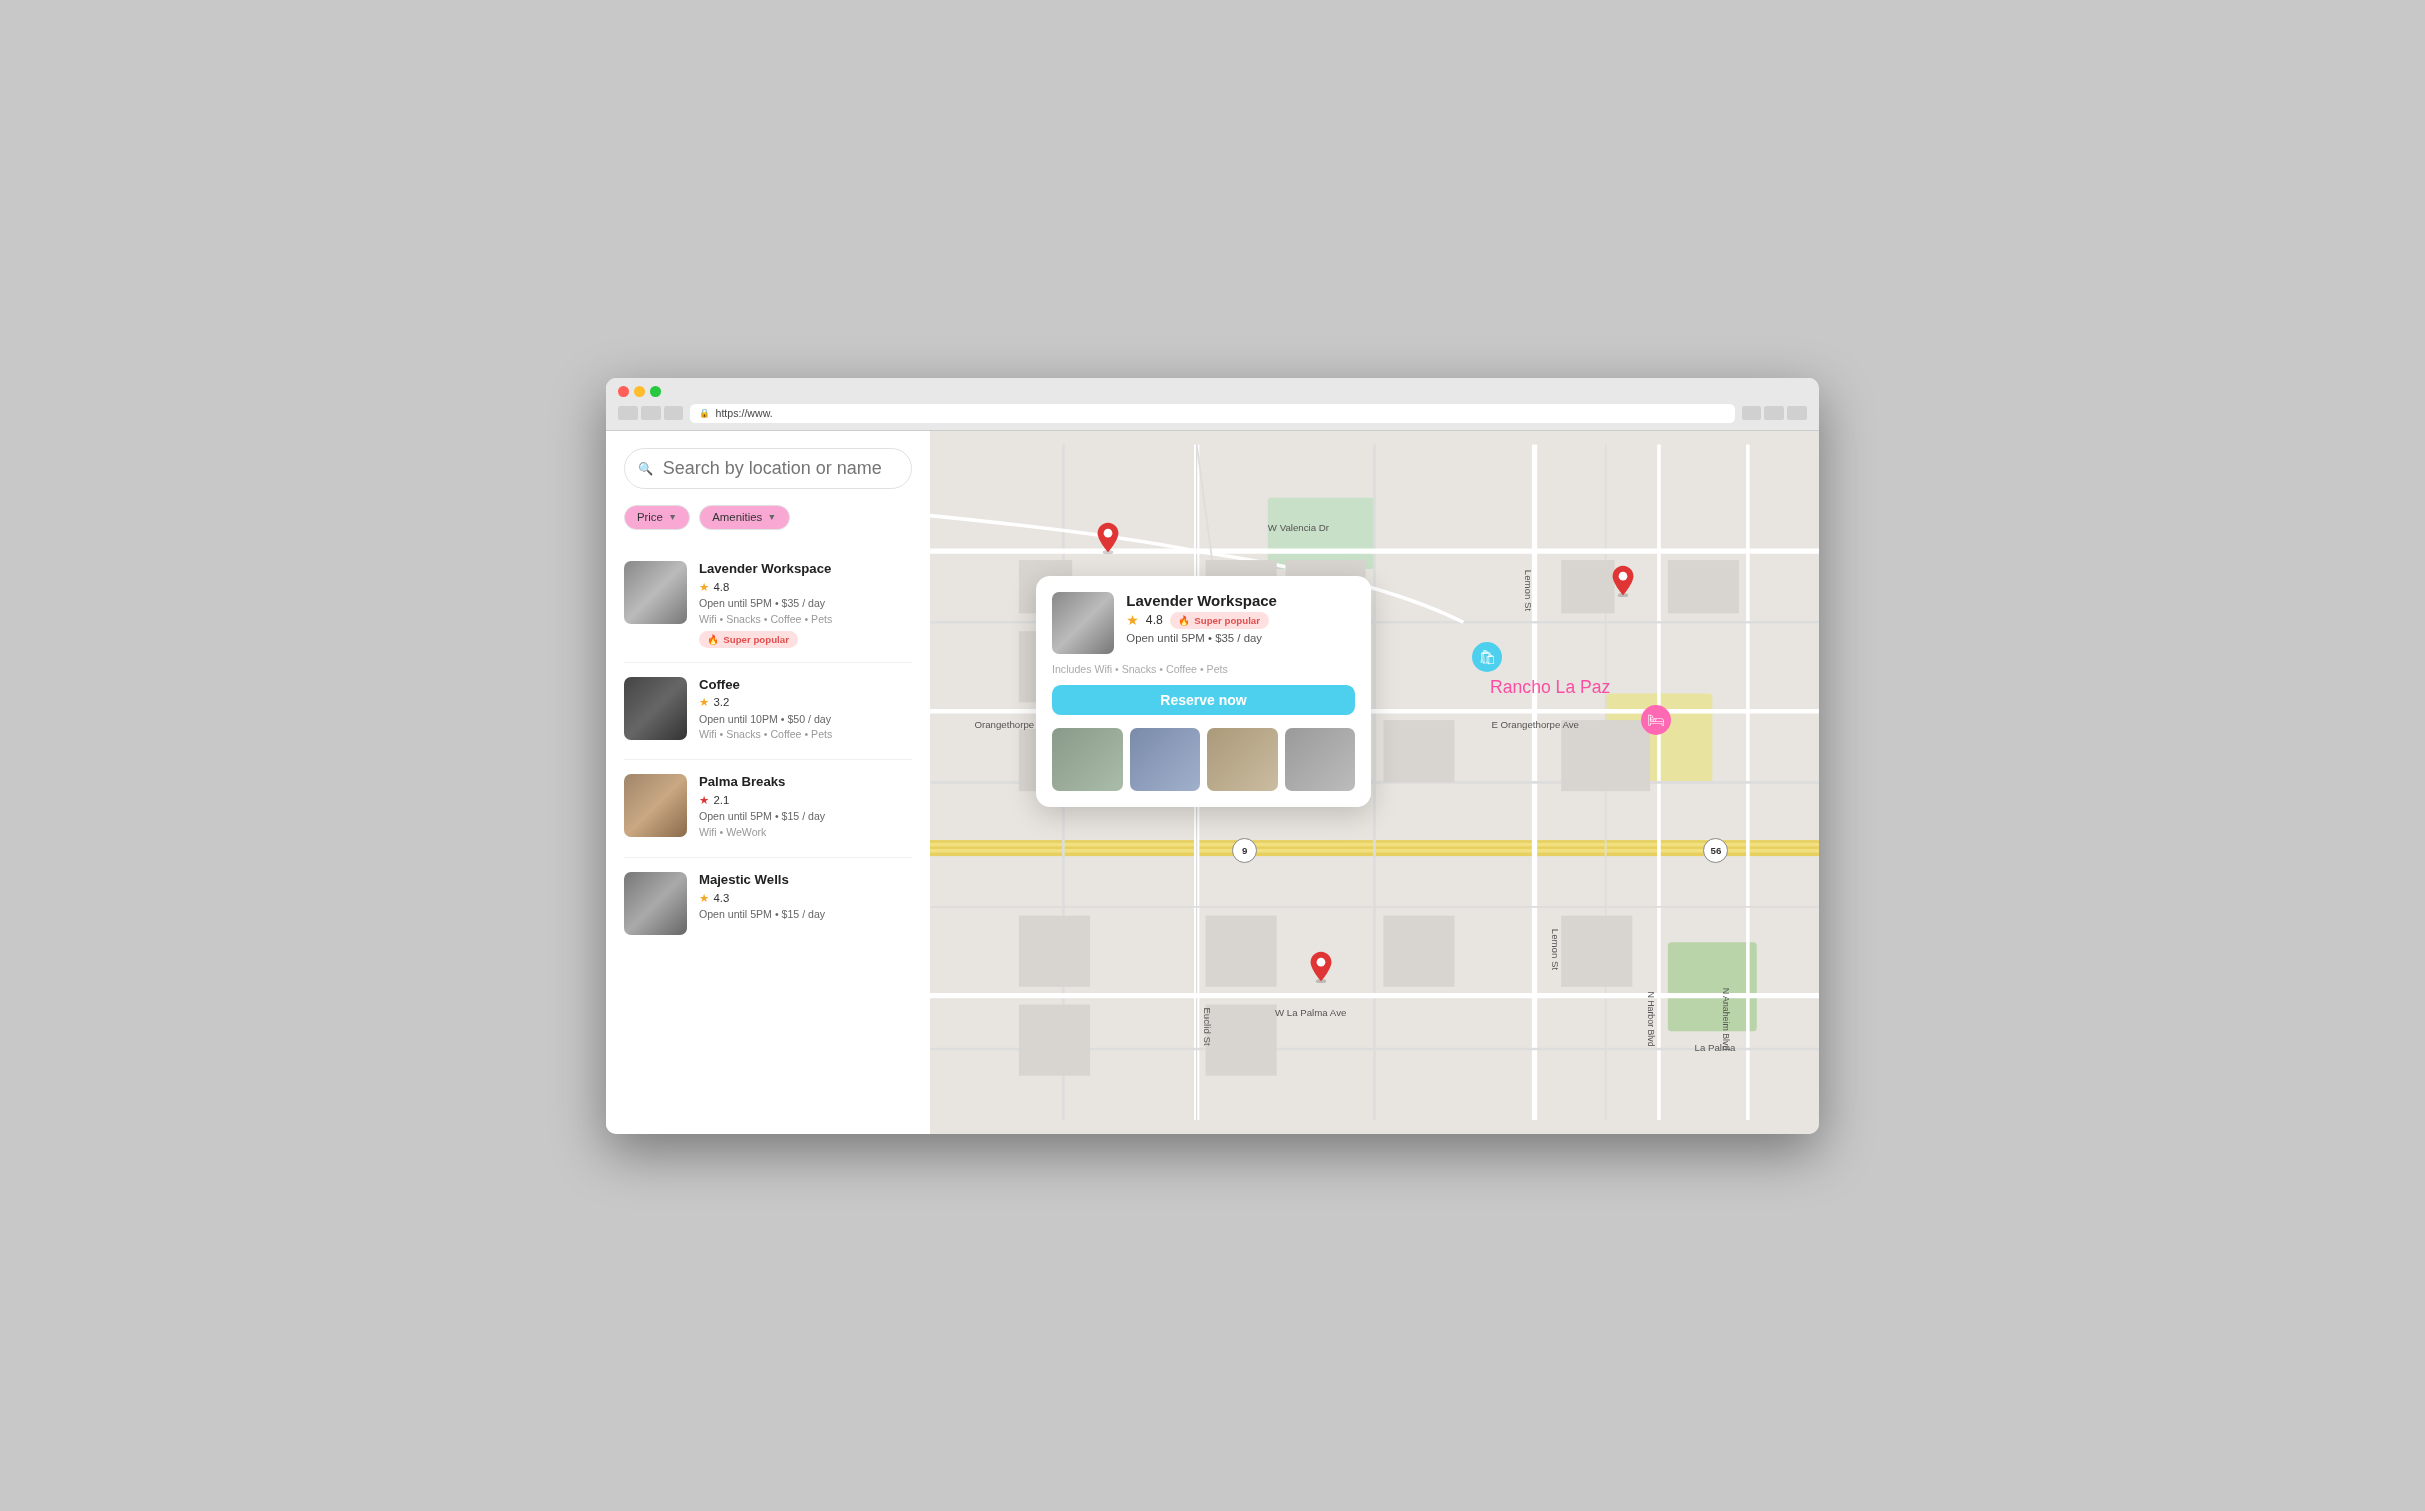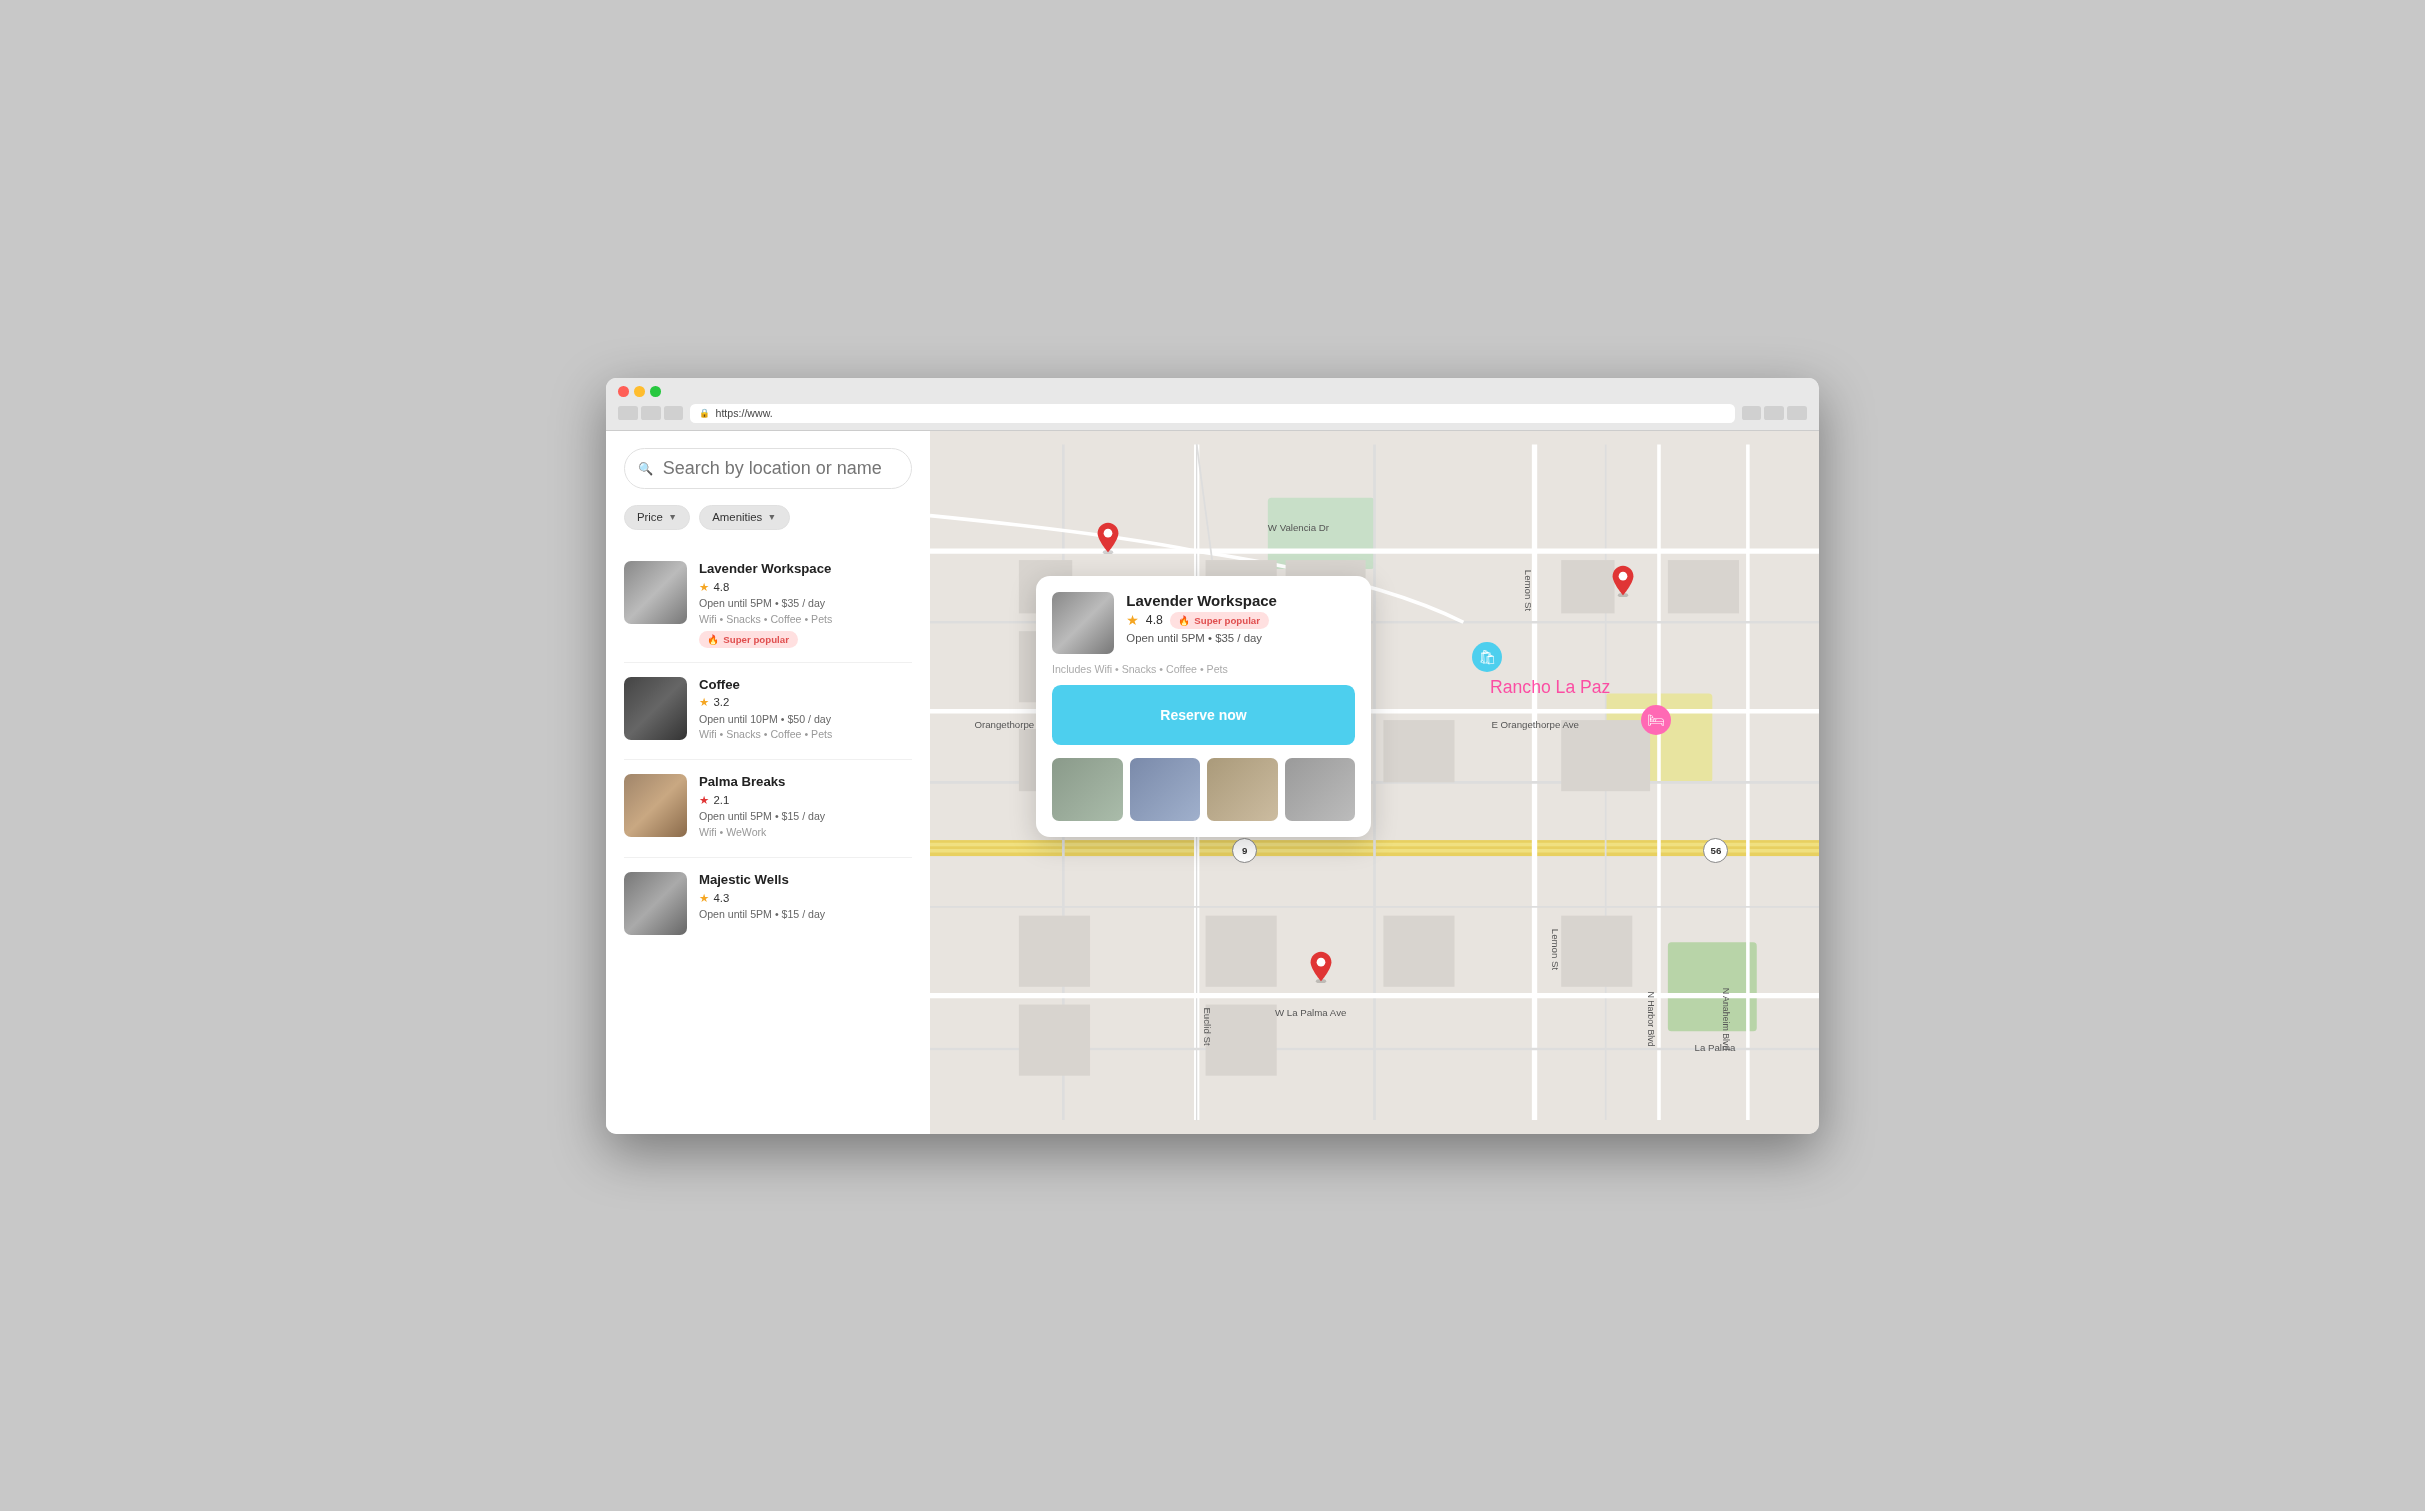--- a/index.html
+++ b/index.html
@@ -119,21 +119,21 @@
     }
     .filter-btn {
       display: flex;
       align-items: center;
       gap: 5.3px;
       border: 0.9px solid #e0e0e0;
       border-radius: 17.6px;
       padding: 5.3px 12.3px;
       font-size: 11.4px;
       color: #333;
-      background: #e5e5e5;
+      background: #f9a8d4;
       cursor: pointer;
     }
     .filter-btn .chevron { font-size: 8.8px; color: #666; }
     .listing {
       display: flex;
       gap: 12.3px;
       padding: 14px 0;
       border-bottom: 0.9px solid #f0f0f0;
       cursor: pointer;
     }
@@ -270,21 +270,21 @@
       font-size: 10.6px;
       color: #aaa;
       margin-bottom: 10.6px;
     }
     .reserve-btn {
       width: 100%;
       background: #4dcfee;
       color: white;
       border: none;
       border-radius: 8.8px;
-      padding: 22px;
+      padding: 7px;
       font-size: 14px;
       font-weight: 600;
       cursor: pointer;
       margin-bottom: 12.3px;
       text-align: center;
     }
     .popup-photos {
       display: flex;
       gap: 7px;
     }

